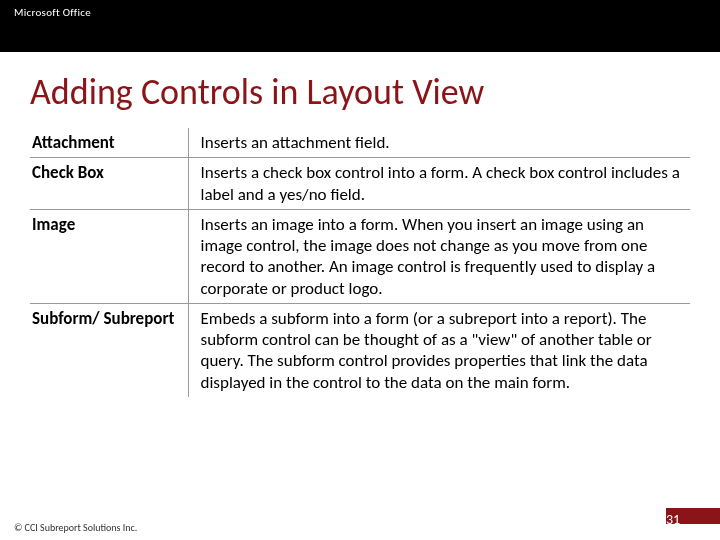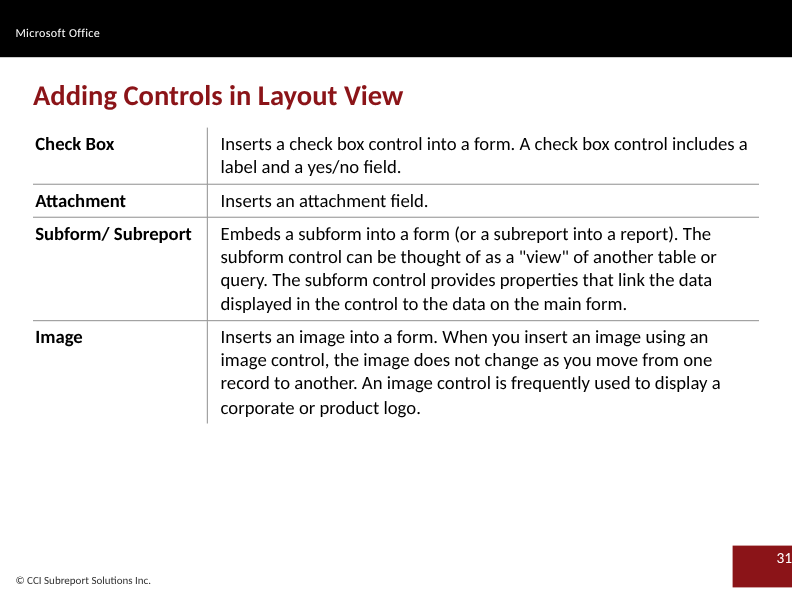--- a/index.html
+++ b/index.html
@@ -11,37 +11,37 @@
       width: 720px;
       height: 540px;
       font-family: Calibri, 'Segoe UI', Arial, sans-serif;
       background: #fff;
       position: relative;
       overflow: hidden;
     }
     .header-bar {
       background: #000;
       color: #fff;
-      padding: 24px 14px 8px 14px;
+      padding: 6px 14px 8px 14px;
       height: 52px;
     }
     .header-line1 {
       font-size: 11px;
       font-weight: normal;
       letter-spacing: 0.3px;
     }
     .header-line2 {
       font-size: 15px;
       font-weight: bold;
       margin-top: 2px;
     }
     .title {
       color: #8B1418;
-      font-size: 26px;
-      font-weight: bold;
+      font-size: 36px;
+      font-weight: normal;
       padding: 18px 30px 14px 30px;
     }
     .content-table {
       display: table;
       width: calc(100% - 60px);
       margin: 0 30px;
       border-collapse: collapse;
     }
     .row {
       display: table-row;
@@ -78,54 +78,54 @@
     .footer-left {
       position: absolute;
       left: 14px;
       bottom: 6px;
       font-size: 10px;
       color: #333;
     }
     .footer-right {
       position: absolute;
       right: 0;
-      bottom: 6px;
+      bottom: 16px;
       width: 54px;
-      height: 38px;
+      height: 16px;
       background: #8B1418;
       color: #fff;
       font-size: 14px;
-      text-align: right;
+      text-align: left;
       line-height: 24px;
     }
   </style>
 </head>
 <body>
 
 <div class="header-bar">
   <div class="header-line1">Microsoft Office</div>
 </div>
 
 <div class="title">Adding Controls in Layout View</div>
 
 <div class="content-table">
   <div class="row">
+    <div class="label-cell">Attachment</div>
+    <div class="desc-cell">Inserts an attachment field.</div>
+  </div>
+  <div class="row">
     <div class="label-cell">Check Box</div>
     <div class="desc-cell">Inserts a check box control into a form. A check box control includes a label and a yes/no field.</div>
   </div>
   <div class="row">
-    <div class="label-cell">Attachment</div>
-    <div class="desc-cell">Inserts an attachment field.</div>
+    <div class="label-cell">Image</div>
+    <div class="desc-cell">Inserts an image into a form. When you insert an image using an image control, the image does not change as you move from one record to another. An image control is frequently used to display a corporate or product logo.</div>
   </div>
   <div class="row">
     <div class="label-cell">Subform/ Subreport</div>
     <div class="desc-cell">Embeds a subform into a form (or a subreport into a report). The subform control can be thought of as a "view" of another table or query. The subform control provides properties that link the data displayed in the control to the data on the main form.</div>
-  </div>
-  <div class="row">
-    <div class="label-cell">Image</div>
-    <div class="desc-cell">Inserts an image into a form. When you insert an image using an image control, the image does not change as you move from one record to another. An image control is frequently used to display a corporate or product logo.</div>
   </div>
 </div>
 
 <div class="footer">
   <div class="footer-left">© CCI Subreport Solutions Inc.</div>
   <div class="footer-right">31</div>
 </div>
 
 </body></html>

